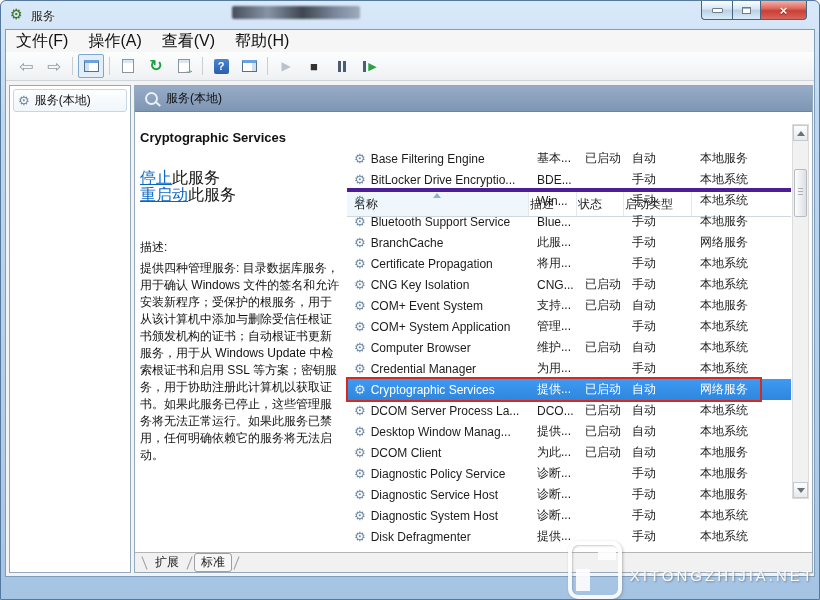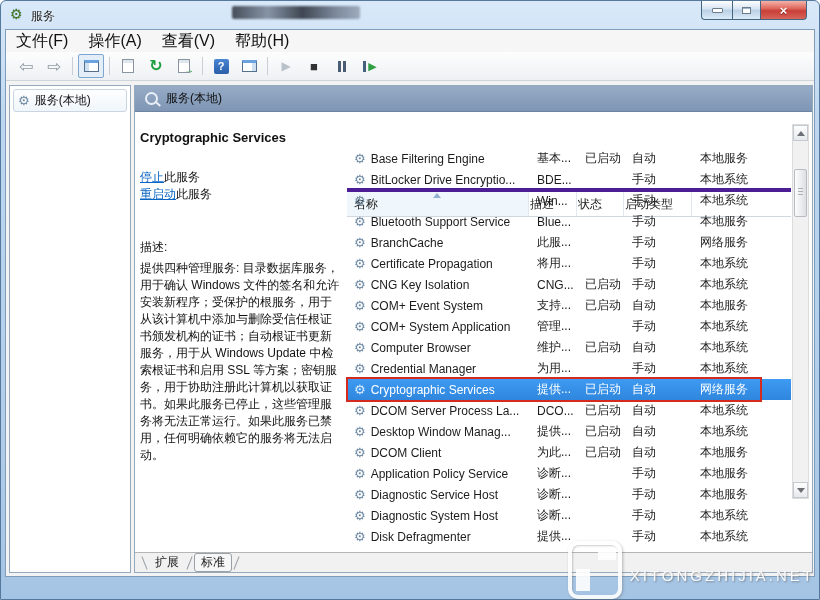--- a/index.html
+++ b/index.html
@@ -74,21 +74,21 @@
     border-bottom:1px solid #6d84a3;display:flex;align-items:center;gap:8px;
     padding-left:10px;font-size:12px;color:#0e0e0e;box-sizing:border-box;}
   .mag{width:9px;height:9px;border:2px solid #e9eff6;border-radius:50%;position:relative;}
   .mag::after{content:"";position:absolute;width:6px;height:2px;background:#e9eff6;
     right:-5px;bottom:-2px;transform:rotate(40deg);}
   .pane-body{position:absolute;left:0;top:26px;right:0;bottom:20px;background:#fff;}
   
   .detail{position:absolute;left:0;top:0;width:212px;bottom:0;padding:18px 6px 0 5px;
     box-sizing:border-box;}
   .svc-title{font-size:13px;font-weight:bold;color:#111;}
-  .svc-links{margin-top:24px;font-size:12px;line-height:17px;color:#111;}
+  .svc-links{margin-top:24px;font-size:16px;line-height:17px;color:#111;}
   .link{color:var(--link,#0a66c2);text-decoration:underline;cursor:pointer;}
   .desc-label{margin-top:36px;font-size:12px;color:#111;}
   .desc-text{margin-top:4px;font-size:12px;line-height:17px;color:#111;width:201px;
     word-break:break-all;}
   
   .list{position:absolute;left:212px;top:0;right:0;bottom:0;}
   .list-header{position:absolute;left:0;top:28px;right:21px;height:24px;display:flex;
     background:#fff;border-bottom:1px solid #d0d7de;border-top:4px solid #4c1d95;
     font-size:12px;color:#1a1a1a;margin-top:48px;}
   .col{display:flex;align-items:center;padding-left:1px;box-sizing:border-box;
@@ -453,21 +453,21 @@
               <span class="cell c-desc">为此...</span>
               <span class="cell c-status">已启动</span>
               <span class="cell c-startup">自动</span>
               <span class="cell c-logon">本地服务</span>
             </div>
 
             <div class="row">
 
               <span class="cell c-name">
                 <span class="gear">⚙</span>
-                <span>Application Policy Service</span>
+                <span>Diagnostic Policy Service</span>
               </span>
               <span class="cell c-desc">诊断...</span>
               <span class="cell c-status"></span>
               <span class="cell c-startup">手动</span>
               <span class="cell c-logon">本地服务</span>
             </div>
 
             <div class="row">
 
               <span class="cell c-name">

